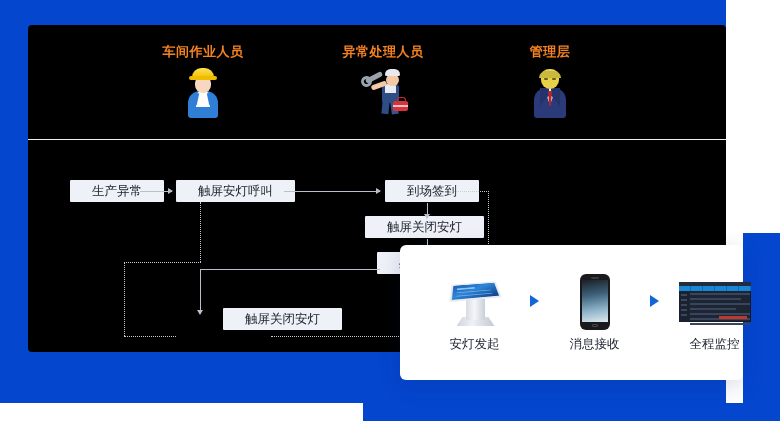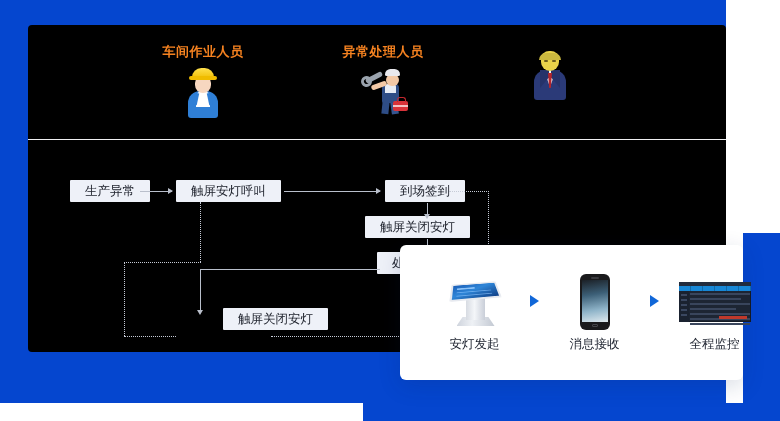--- a/index.html
+++ b/index.html
@@ -162,21 +162,21 @@
     left: 0; top: 114px;
     width: 698px; height: 213px;
   }
   .fbox {
     position: absolute;
     background: #eef1f8;
     color: #20242e;
     font-size: 12.5px;
     line-height: 22px;
     height: 22px;
-    padding: 0 15px;
+    padding: 0 22px;
     white-space: nowrap;
     border-radius: 1px;
   }
   #fb-1 { left: 42px;  top: 41px; }
   #fb-2 { left: 148px; top: 41px; }
   #fb-3 { left: 357px; top: 41px; }
   #fb-4 { left: 337px; top: 77px; }
   #fb-5 { left: 349px; top: 113px; }
   #fb-6 { left: 147px; top: 169px; margin-left: 48px; }
 
@@ -400,20 +400,21 @@
             <div class="m-face"></div>
             <div class="m-cap"></div>
             <div class="m-arm"></div>
             <div class="m-wrench"></div>
             <div class="m-box"></div>
           </div>
         </div>
       </div>
 
       <div class="role role-3">
+        <div class="role-label">管理层</div>
         <div class="role-art">
           <div class="mgr">
             <div class="g-body"></div>
             <div class="g-shirt"></div>
             <div class="g-lapelL"></div>
             <div class="g-lapelR"></div>
             <div class="g-tie"></div>
             <div class="g-head"></div>
             <div class="g-hair"></div>
             <div class="g-eyeL"></div>

